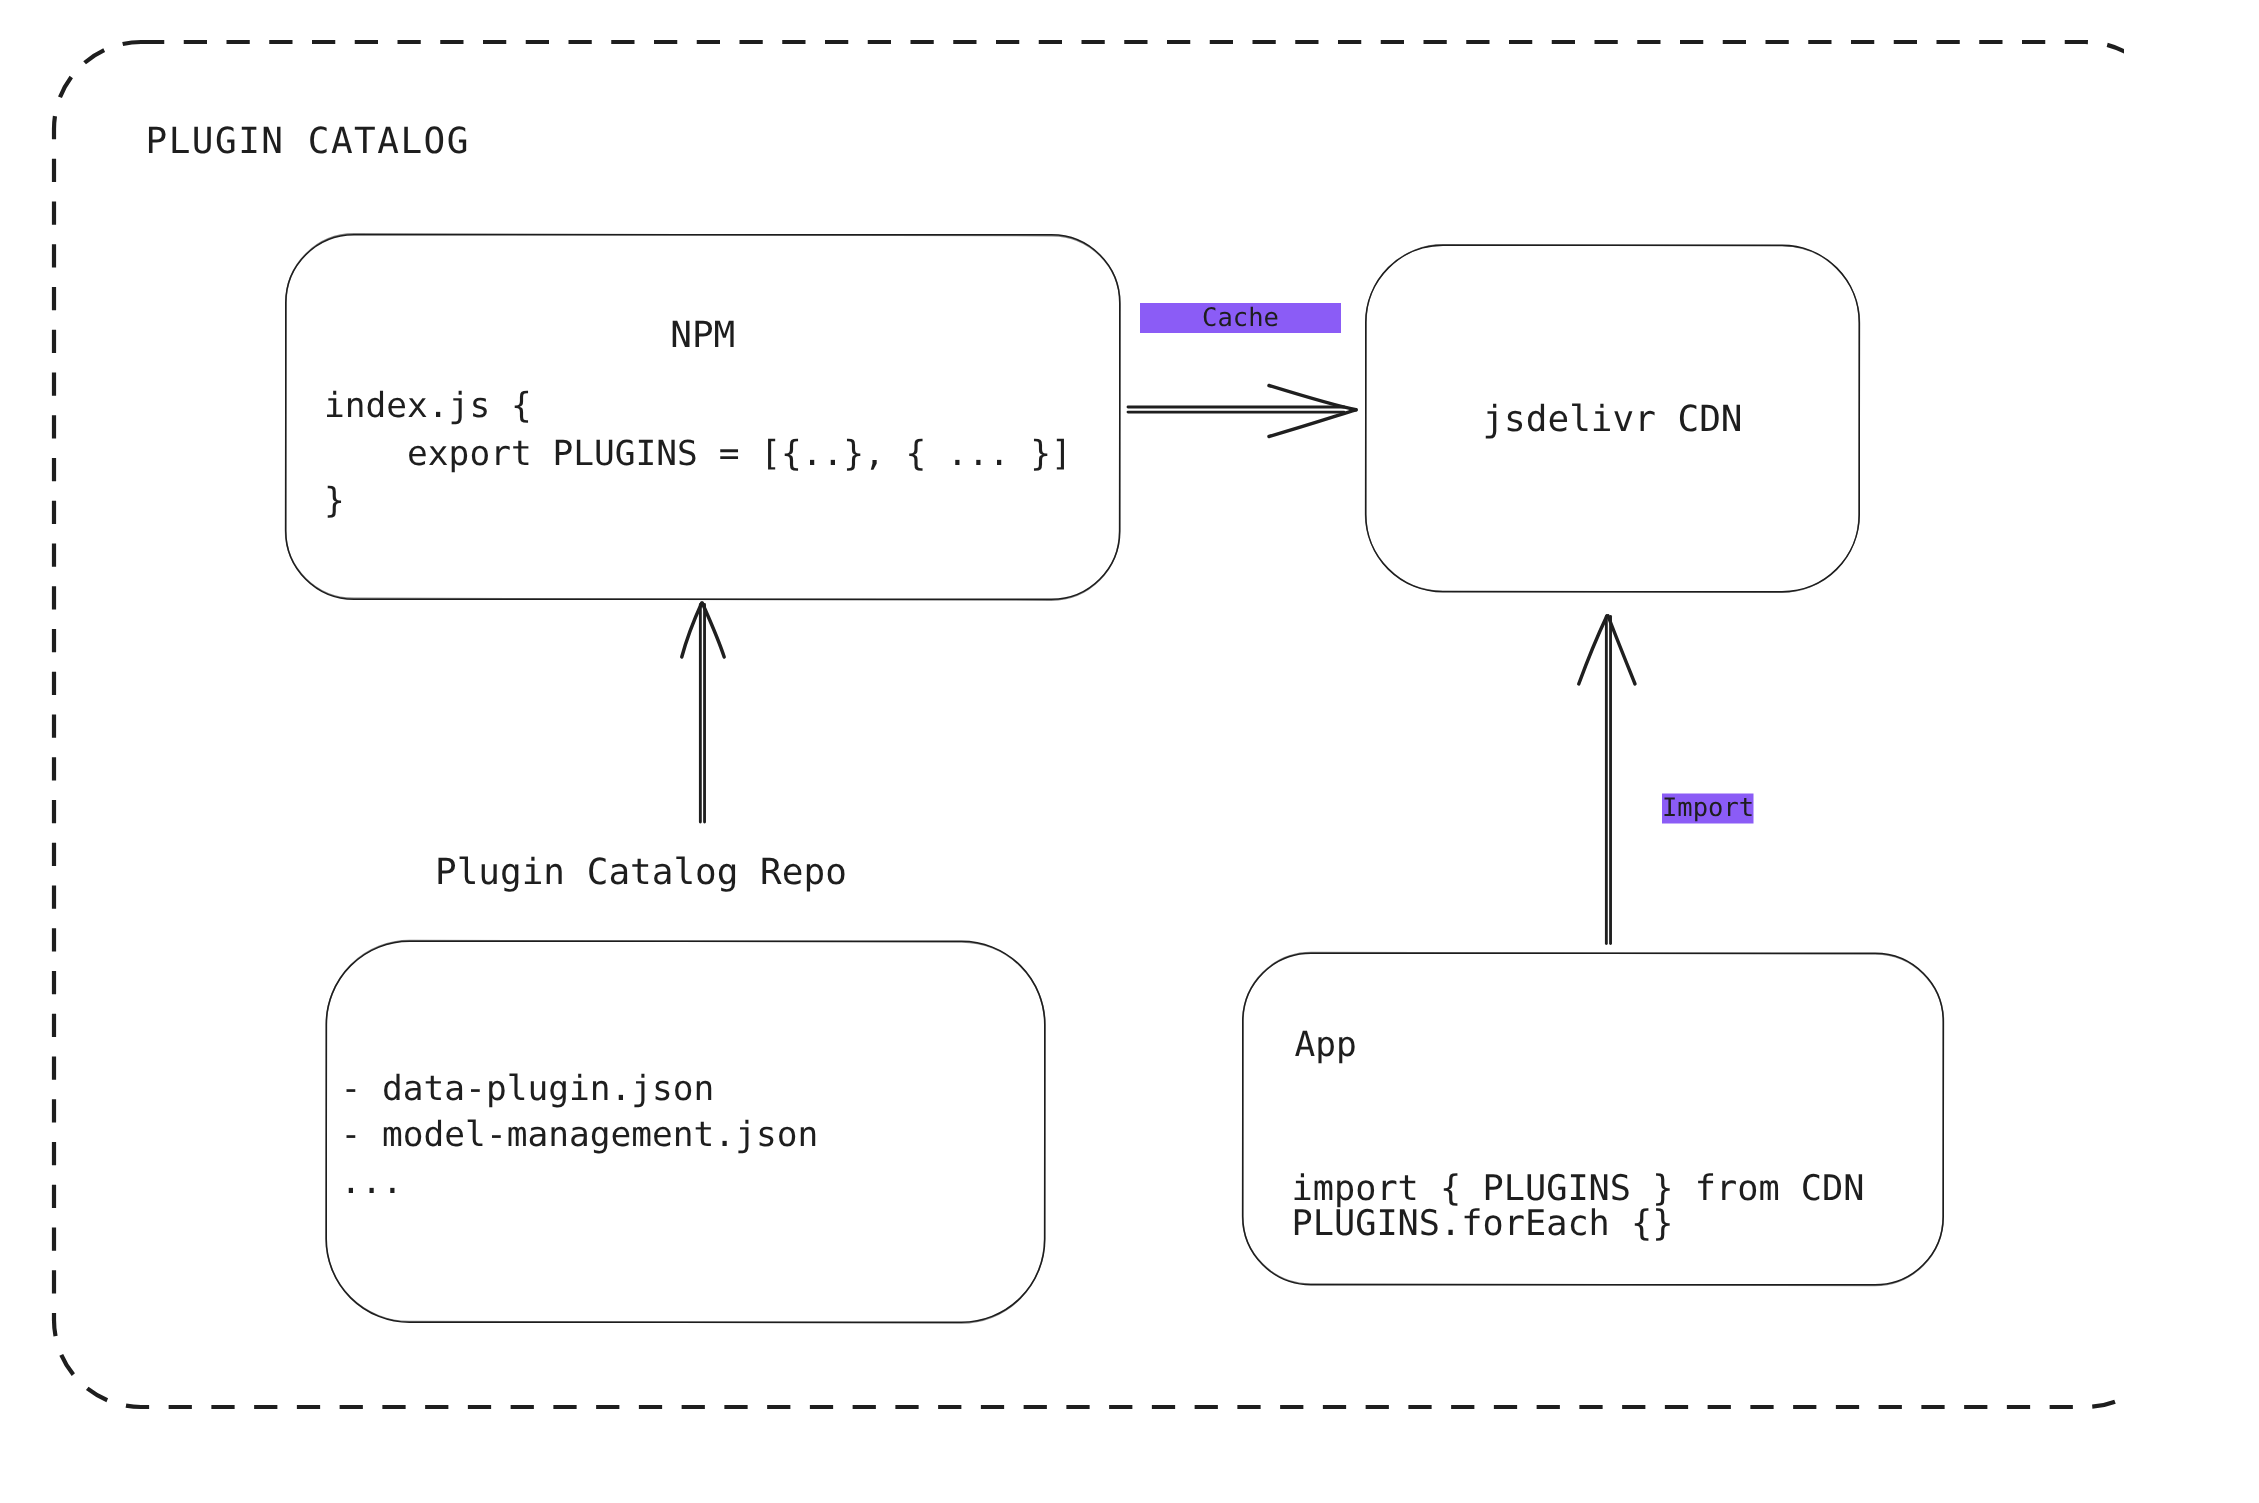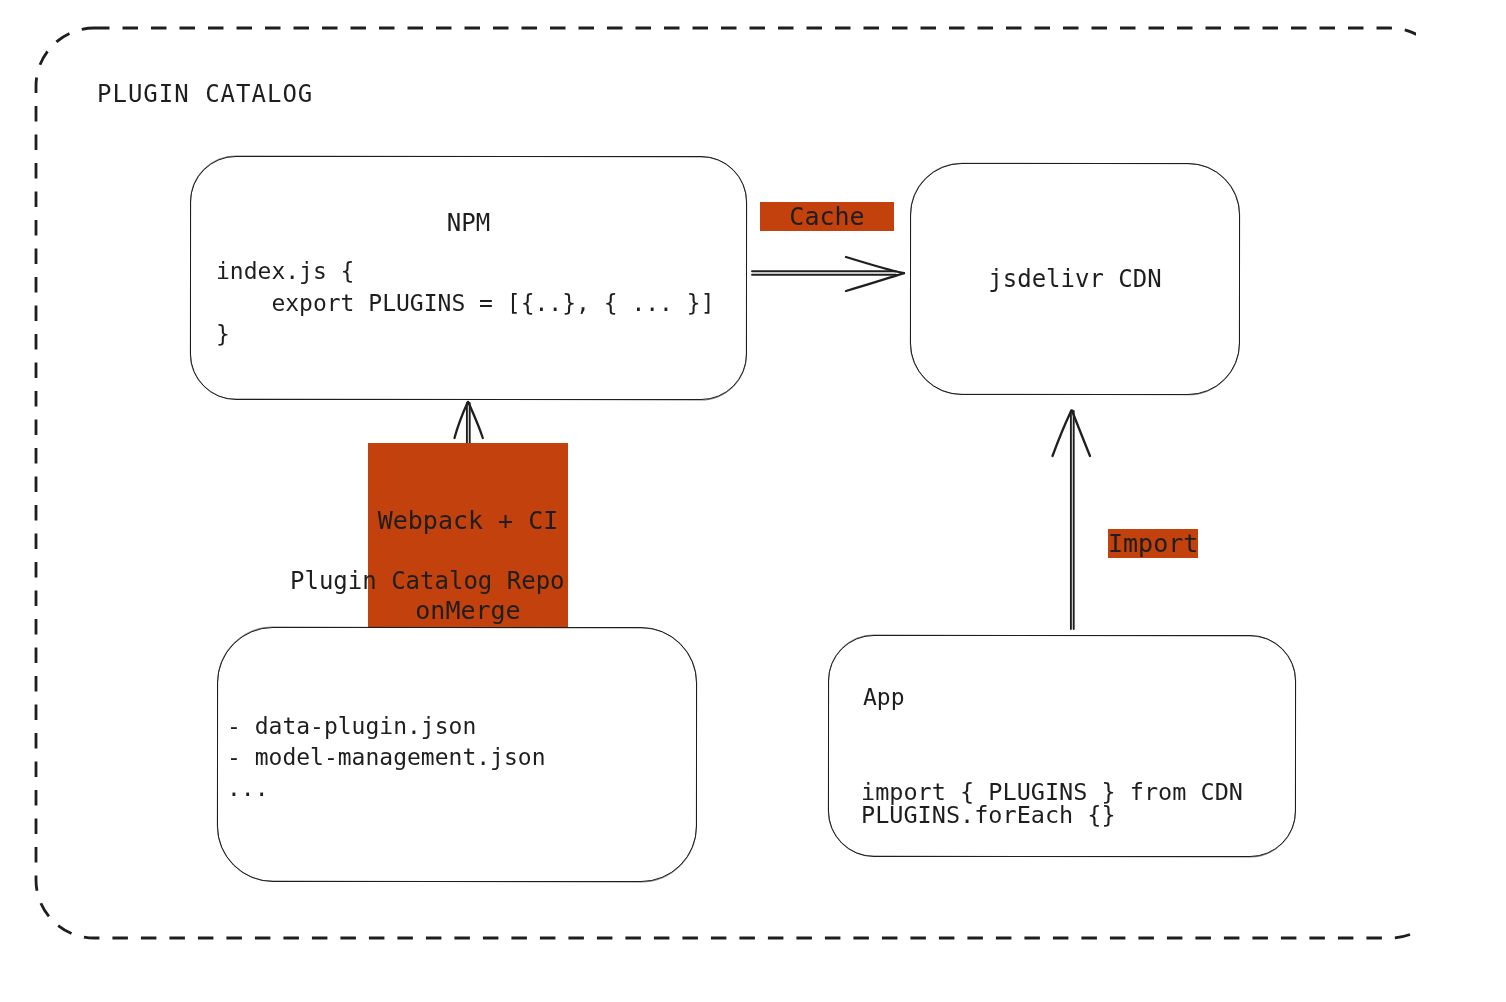--- a/index.html
+++ b/index.html
@@ -110,23 +110,23 @@
   }
   .app-line-2 {
     position: absolute;
     left: 32px;
     top: 165px;
     font-size: 23.5px;
     font-weight: 500;
   }
   .edge-label {
     position: absolute;
-    font-size: 25px;
-    font-weight: 500;
-    background: #c2410c;
+    font-size: 17px;
+    font-weight: 500;
+    background: #8b5cf6;
   }
   .label-cache {
     left: 760px;
     top: 202px;
     width: 134px;
     text-align: center;
   }
   .label-build {
     left: 368px;
     top: 443px;
@@ -192,24 +192,20 @@
       <div class="code-line">}</div>
     </div>
   </div>
 
   <div class="box box-cdn">
     <div class="cdn-label">jsdelivr CDN</div>
   </div>
 
   <div class="edge-label label-cache">Cache</div>
 
-  <div class="edge-label label-build">
-    <div>Webpack + CI</div>
-    <div>onMerge</div>
-  </div>
 
   <div class="node-label label-repo">Plugin Catalog Repo</div>
 
   <div class="box box-repo">
     <div class="repo-items">
       <div class="list-item">- data-plugin.json</div>
       <div class="list-item">- model-management.json</div>
       <div class="list-item">...</div>
     </div>
   </div>

